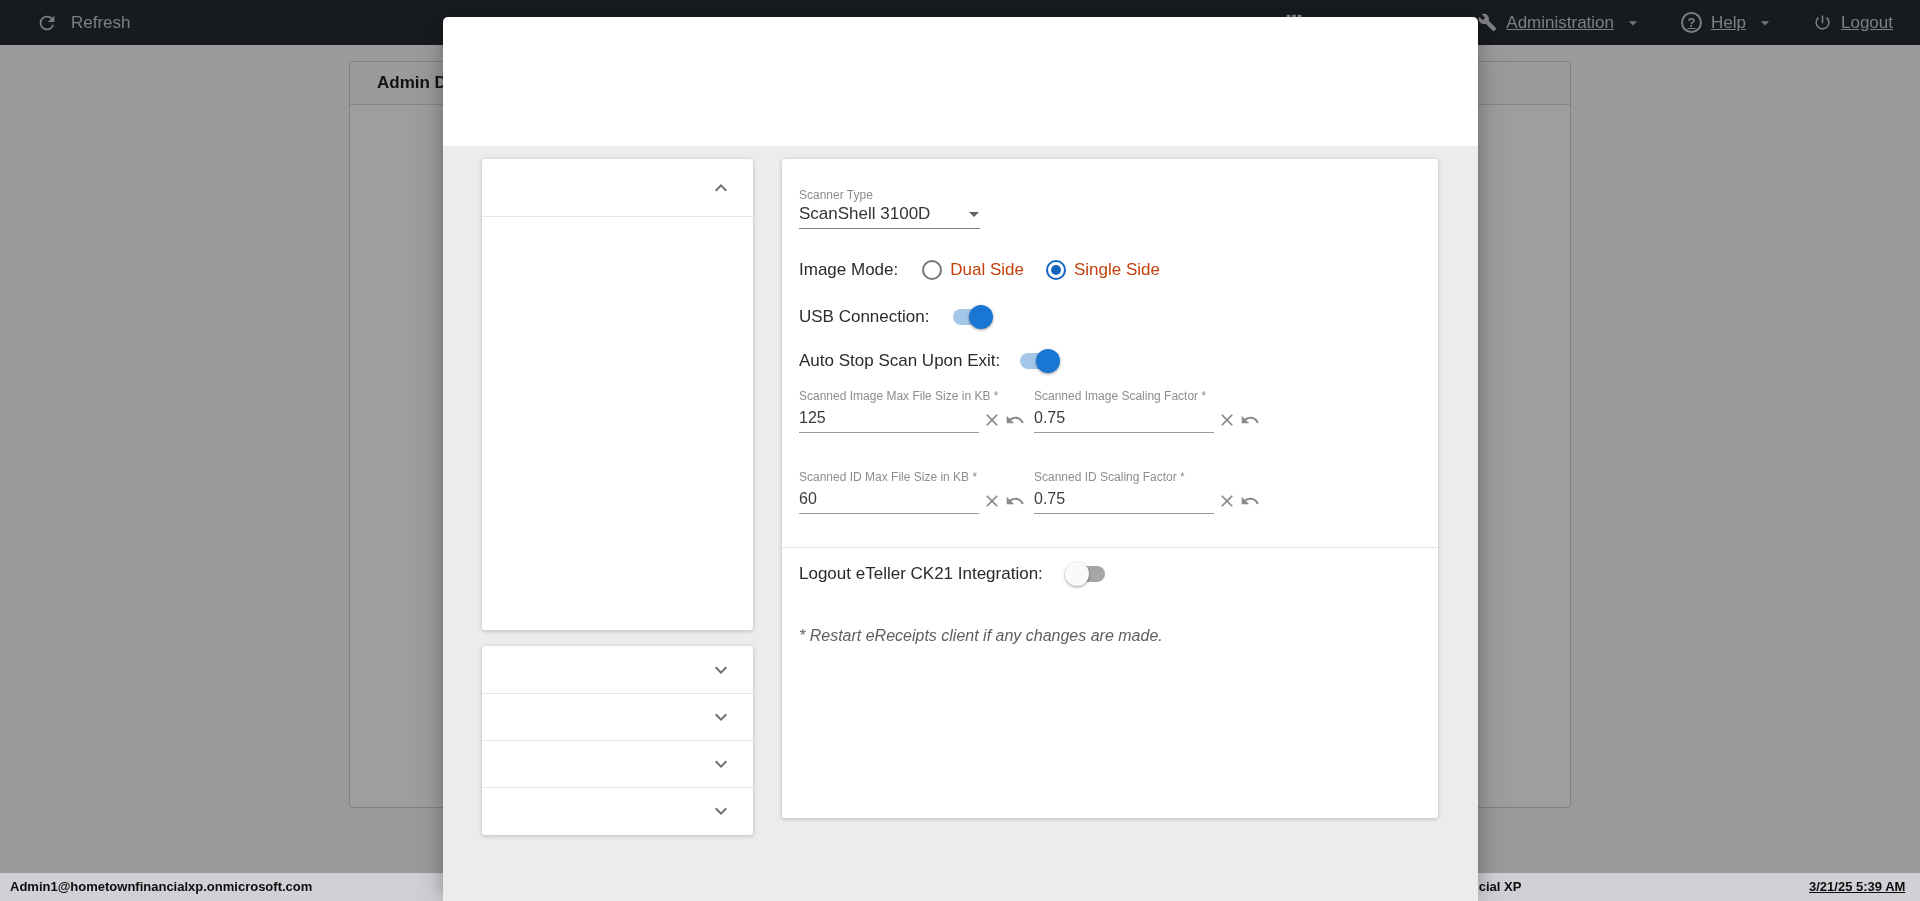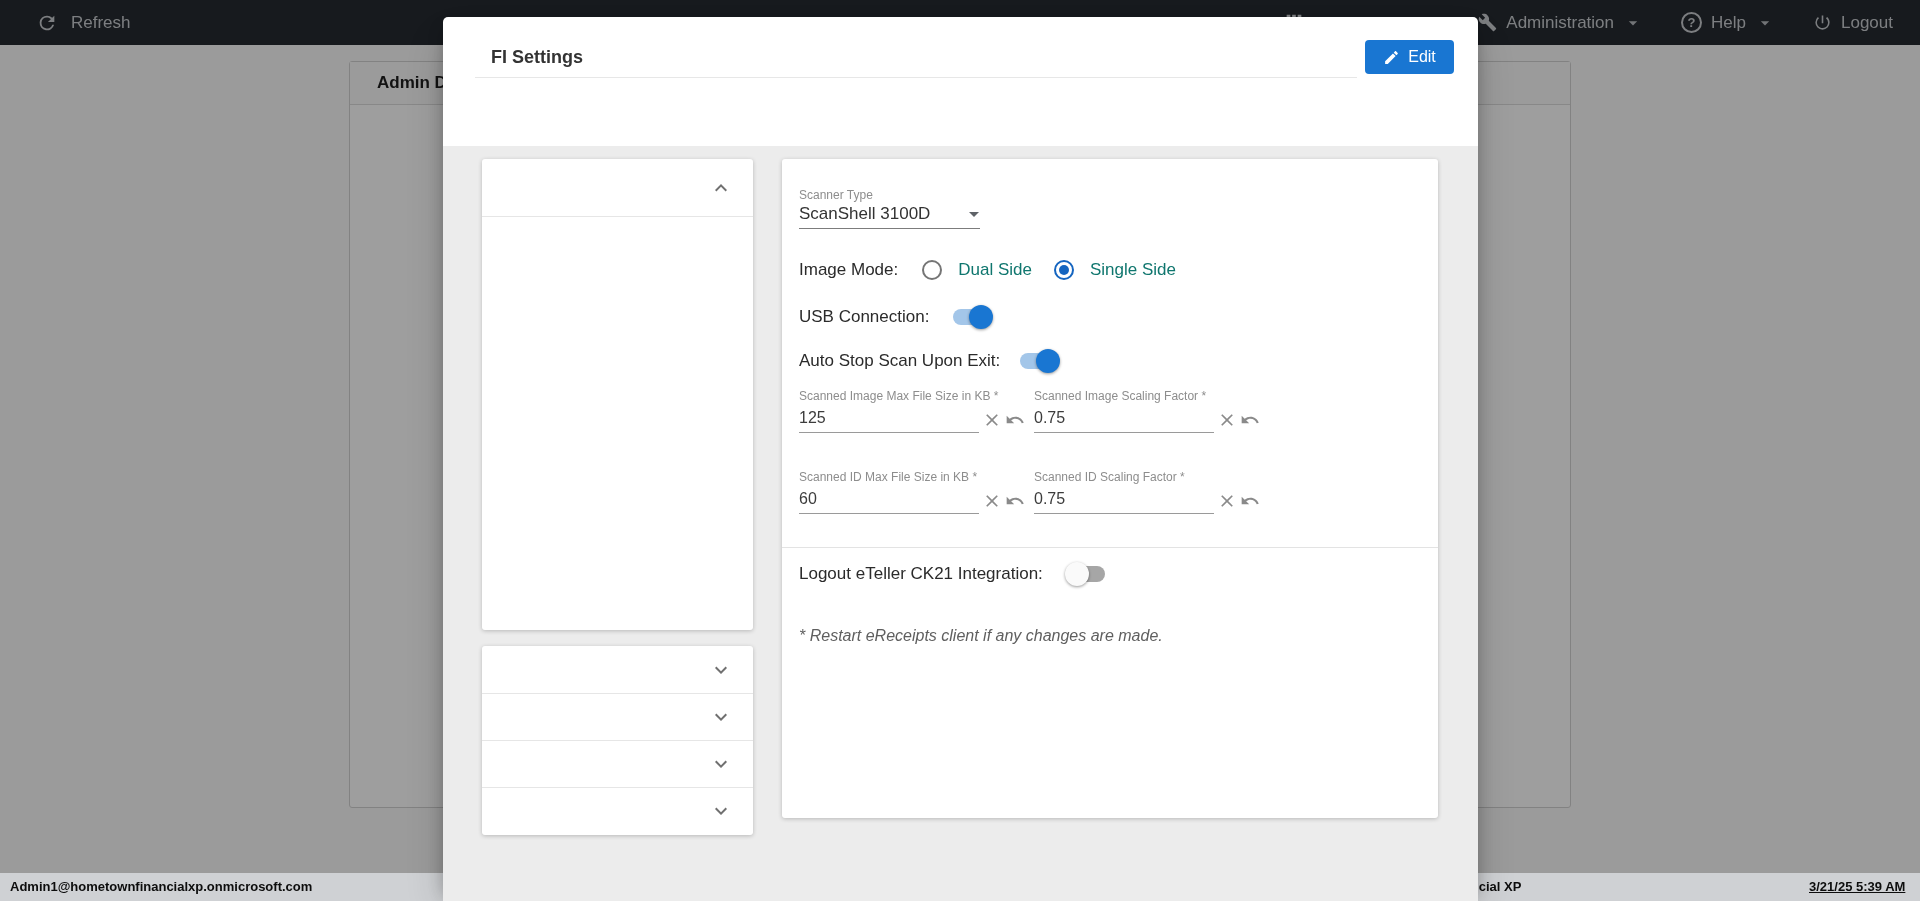--- a/index.html
+++ b/index.html
@@ -5,21 +5,21 @@
   * { box-sizing: border-box; margin: 0; padding: 0; }
   html,body { width:1920px; height:901px; overflow:hidden; background:#fafafa;
               font-family:"Liberation Sans", sans-serif; }
   .stage { position:relative; width:1920px; height:901px; }
 
   
   .topbar { position:absolute; left:0; top:0; right:0; height:45px; background:#262b31;
             color:#c9ccd0; z-index:1; }
   .tb-left { position:absolute; left:36px; top:0; height:45px; display:flex; align-items:center;
              gap:13px; font-size:17px; cursor:pointer; }
-  .tb-right { position:absolute; right:27px; top:0; height:45px; display:flex; align-items:center; }
+  .tb-right { position:absolute; right:27px; top:0; height:45px; display:flex; align-items:center;text-decoration:underline; }
   .tb-item { display:flex; align-items:center; gap:9px; font-size:17px; cursor:pointer; }
   .tb-item + .tb-item { margin-left:38px; }
   .ic { width:22px; height:22px; fill:currentColor; display:block; }
   .ic.small { width:19px; height:19px; }
   .caret { width:20px; height:20px; fill:currentColor; opacity:.9; }
   .help-circle { width:21px; height:21px; border-radius:50%; border:2px solid #c9ccd0;
                  display:flex; align-items:center; justify-content:center; font-size:13px;
                  font-weight:bold; }
   .apps-sliver { position:absolute; left:1283px; top:11px; color:#c9ccd0; }
 
@@ -93,21 +93,21 @@
   .scan-mode-row { top:100px; height:22px; gap:0; }
   .usb-row { top:146px; height:24px; }
   .autostop-row { top:190px; height:24px; }
   .eteller-row { top:403px; height:24px; }
 
   .radio { width:20px; height:20px; border:2px solid #757575; border-radius:50%;
            flex:0 0 auto; cursor:pointer; position:relative; }
   .radio.selected { border-color:#1565c0; }
   .radio.selected::after { content:""; position:absolute; inset:3px; border-radius:50%;
                            background:#1565c0; }
-  .r-label { font-size:17px; color:#0f766e; margin-left:16px; }
+  .r-label { font-size:17px; color:#c2410c; margin-left:8px; }
 
   .toggle { position:relative; width:42px; height:24px; flex:0 0 auto; cursor:pointer; }
   .toggle .track { position:absolute; left:2px; right:2px; top:4px; height:16px;
                    border-radius:8px; }
   .toggle .thumb { position:absolute; top:0; width:24px; height:24px; border-radius:50%;
                    box-shadow:0 1px 3px rgba(0,0,0,.4); }
   .toggle.on .track { background:#a3c6e9; }
   .toggle.on .thumb { right:0; background:#1976d2; }
   .toggle.off .track { background:#a6a6a6; }
   .toggle.off .thumb { left:0; background:#fafafa; }
@@ -181,30 +181,20 @@
   <footer class="footer">
     <span class="f-user">Admin1@hometownfinancialxp.onmicrosoft.com</span>
     <span class="f-ws"><span>Workstation: </span><b>KURRER</b></span>
     <span class="f-teller"><span>Teller Platform: </span><b>XP</b></span>
     <span class="f-fi"><span>FI: </span><b>Hometown Financial XP</b></span>
     <span class="f-date">3/21/25 5:39 AM</span>
   </footer>
 
   <div class="modal">
 
-    <div class="modal-header">
-      <span class="modal-title">FI Settings</span>
-      <button class="edit-btn">
-        <svg class="ic" viewBox="0 0 24 24">
-            <path d="M3 17.25V21h3.75L17.81 9.94l-3.75-3.75L3 17.25zM20.71 7.04c.39-.39.39-1.02 0-1.41l-2.34-2.34c-.39-.39-1.02-.39-1.41 0l-1.83 1.83 3.75 3.75 1.83-1.83z"></path>
-          </svg>
-        <span>Edit</span>
-      </button>
-      <div class="header-line"></div>
-    </div>
 
 
     <div class="modal-body">
 
       <div class="card left-top">
         <div class="nav-head">
           <svg class="chev" viewBox="0 0 24 24">
               <path d="M12 8l-6 6 1.41 1.41L12 10.83l4.59 4.58L18 14z"></path>
             </svg>
         </div>

